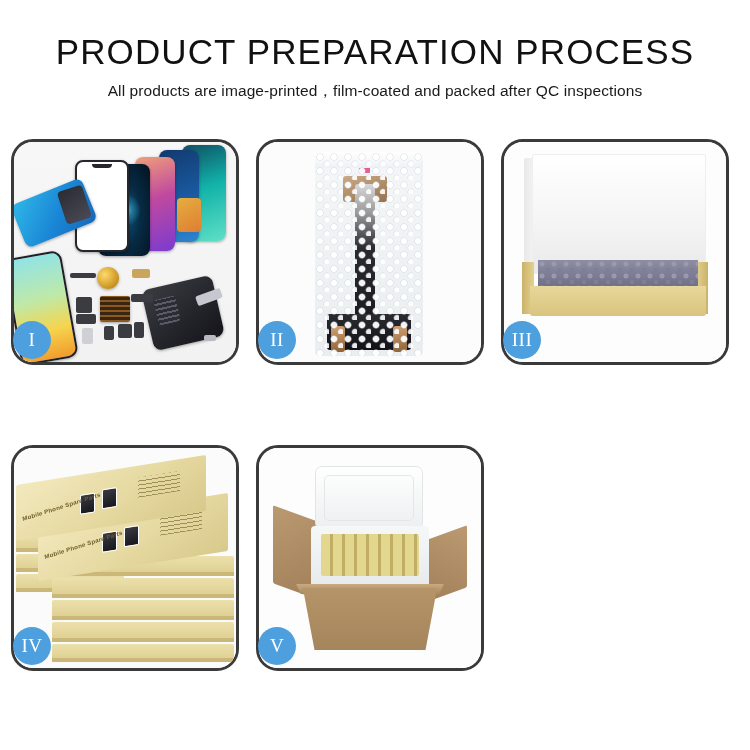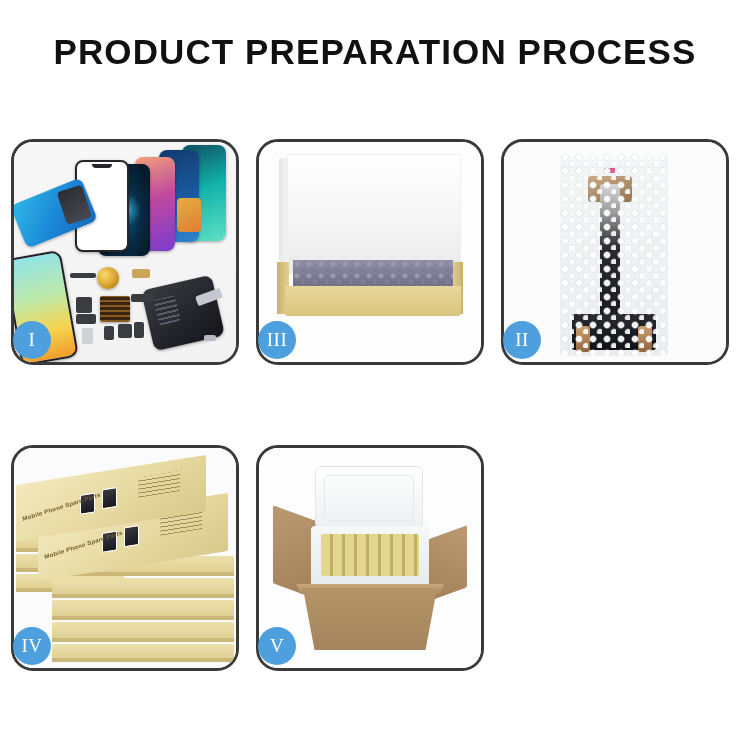--- a/index.html
+++ b/index.html
@@ -18,21 +18,21 @@
 
   
   #header {
     width: 750px;
     padding-top: 34px;
     text-align: center;
   }
   #page-title {
     font-family: "Liberation Sans", sans-serif;
     font-size: 35px;
-    font-weight: bold;
+    font-weight: normal;
     letter-spacing: 1.1px;
     color: #111111;
     line-height: 1.05;
     margin: 0;
     white-space: nowrap;
   }
   #page-subtitle {
     font-family: "Liberation Sans", sans-serif;
     font-size: 15.5px;
     font-weight: normal;
@@ -358,20 +358,21 @@
   .p6-tab-b {
     position:absolute; left:56px; top:160px; width:16px; height:22px;
     background:rgba(130,100,64,.45);
   }
 </style>
 </head>
 <body>
 
 <div id="header">
   <h1 id="page-title">PRODUCT PREPARATION PROCESS</h1>
+  <p id="page-subtitle">All products are image-printed，film-coated and packed after QC inspections</p>
 </div>
 
 <div id="panel-grid">
 
   <div class="panel">
     <div class="panel-inner">
       <div class="scene p1-bg">
         <div class="phone p1-teal"></div>
         <div class="phone p1-navy"></div>
         <div class="phone p1-purple"></div>
@@ -393,53 +394,53 @@
         <div class="bit" style="left:117px;top:152px;width:22px;height:8px;"></div>
         <div class="bit" style="left:182px;top:150px;width:26px;height:10px;background:#c7c7cf;transform:rotate(-20deg);"></div>
         <div class="bit" style="left:190px;top:193px;width:12px;height:6px;background:#b9b9c2;"></div>
       </div>
     </div>
     <div class="badge">I</div>
   </div>
 
   <div class="panel">
     <div class="panel-inner">
-      <div class="scene p3-bg">
-        <div class="p3-lid-flap-l"></div>
-        <div class="p3-lid-flap-r"></div>
-        <div class="p3-lid"></div>
-        <div class="p3-tray-l"></div>
-        <div class="p3-tray-r"></div>
-        <div class="p3-foam"></div>
-        <div class="p3-tray-front"></div>
-      </div>
-    </div>
-    <div class="badge">III</div>
-  </div>
-
-  <div class="panel">
-    <div class="panel-inner">
       <div class="scene p2-bg">
         <div class="p2-bag">
           <div class="p2-part-head"></div>
           <div class="p2-part"></div>
           <div class="p2-part-foot"></div>
           <div class="p2-foot-l"></div>
           <div class="p2-foot-r"></div>
           <div class="p2-pinkmark"></div>
           <div class="p2-top-seal"></div>
           <div class="p2-bubbles"></div>
         </div>
       </div>
     </div>
     <div class="badge">II</div>
   </div>
 
   <div class="panel">
     <div class="panel-inner">
+      <div class="scene p3-bg">
+        <div class="p3-lid-flap-l"></div>
+        <div class="p3-lid-flap-r"></div>
+        <div class="p3-lid"></div>
+        <div class="p3-tray-l"></div>
+        <div class="p3-tray-r"></div>
+        <div class="p3-foam"></div>
+        <div class="p3-tray-front"></div>
+      </div>
+    </div>
+    <div class="badge">III</div>
+  </div>
+
+  <div class="panel">
+    <div class="panel-inner">
       <div class="scene p4-bg">
 
         <div class="stackbox" style="left:2px;top:66px;width:108px;height:18px;">
             <div class="edge"></div>
           </div>
         <div class="stackbox" style="left:2px;top:86px;width:108px;height:18px;">
             <div class="edge"></div>
           </div>
         <div class="stackbox" style="left:2px;top:106px;width:108px;height:18px;">
             <div class="edge"></div>

